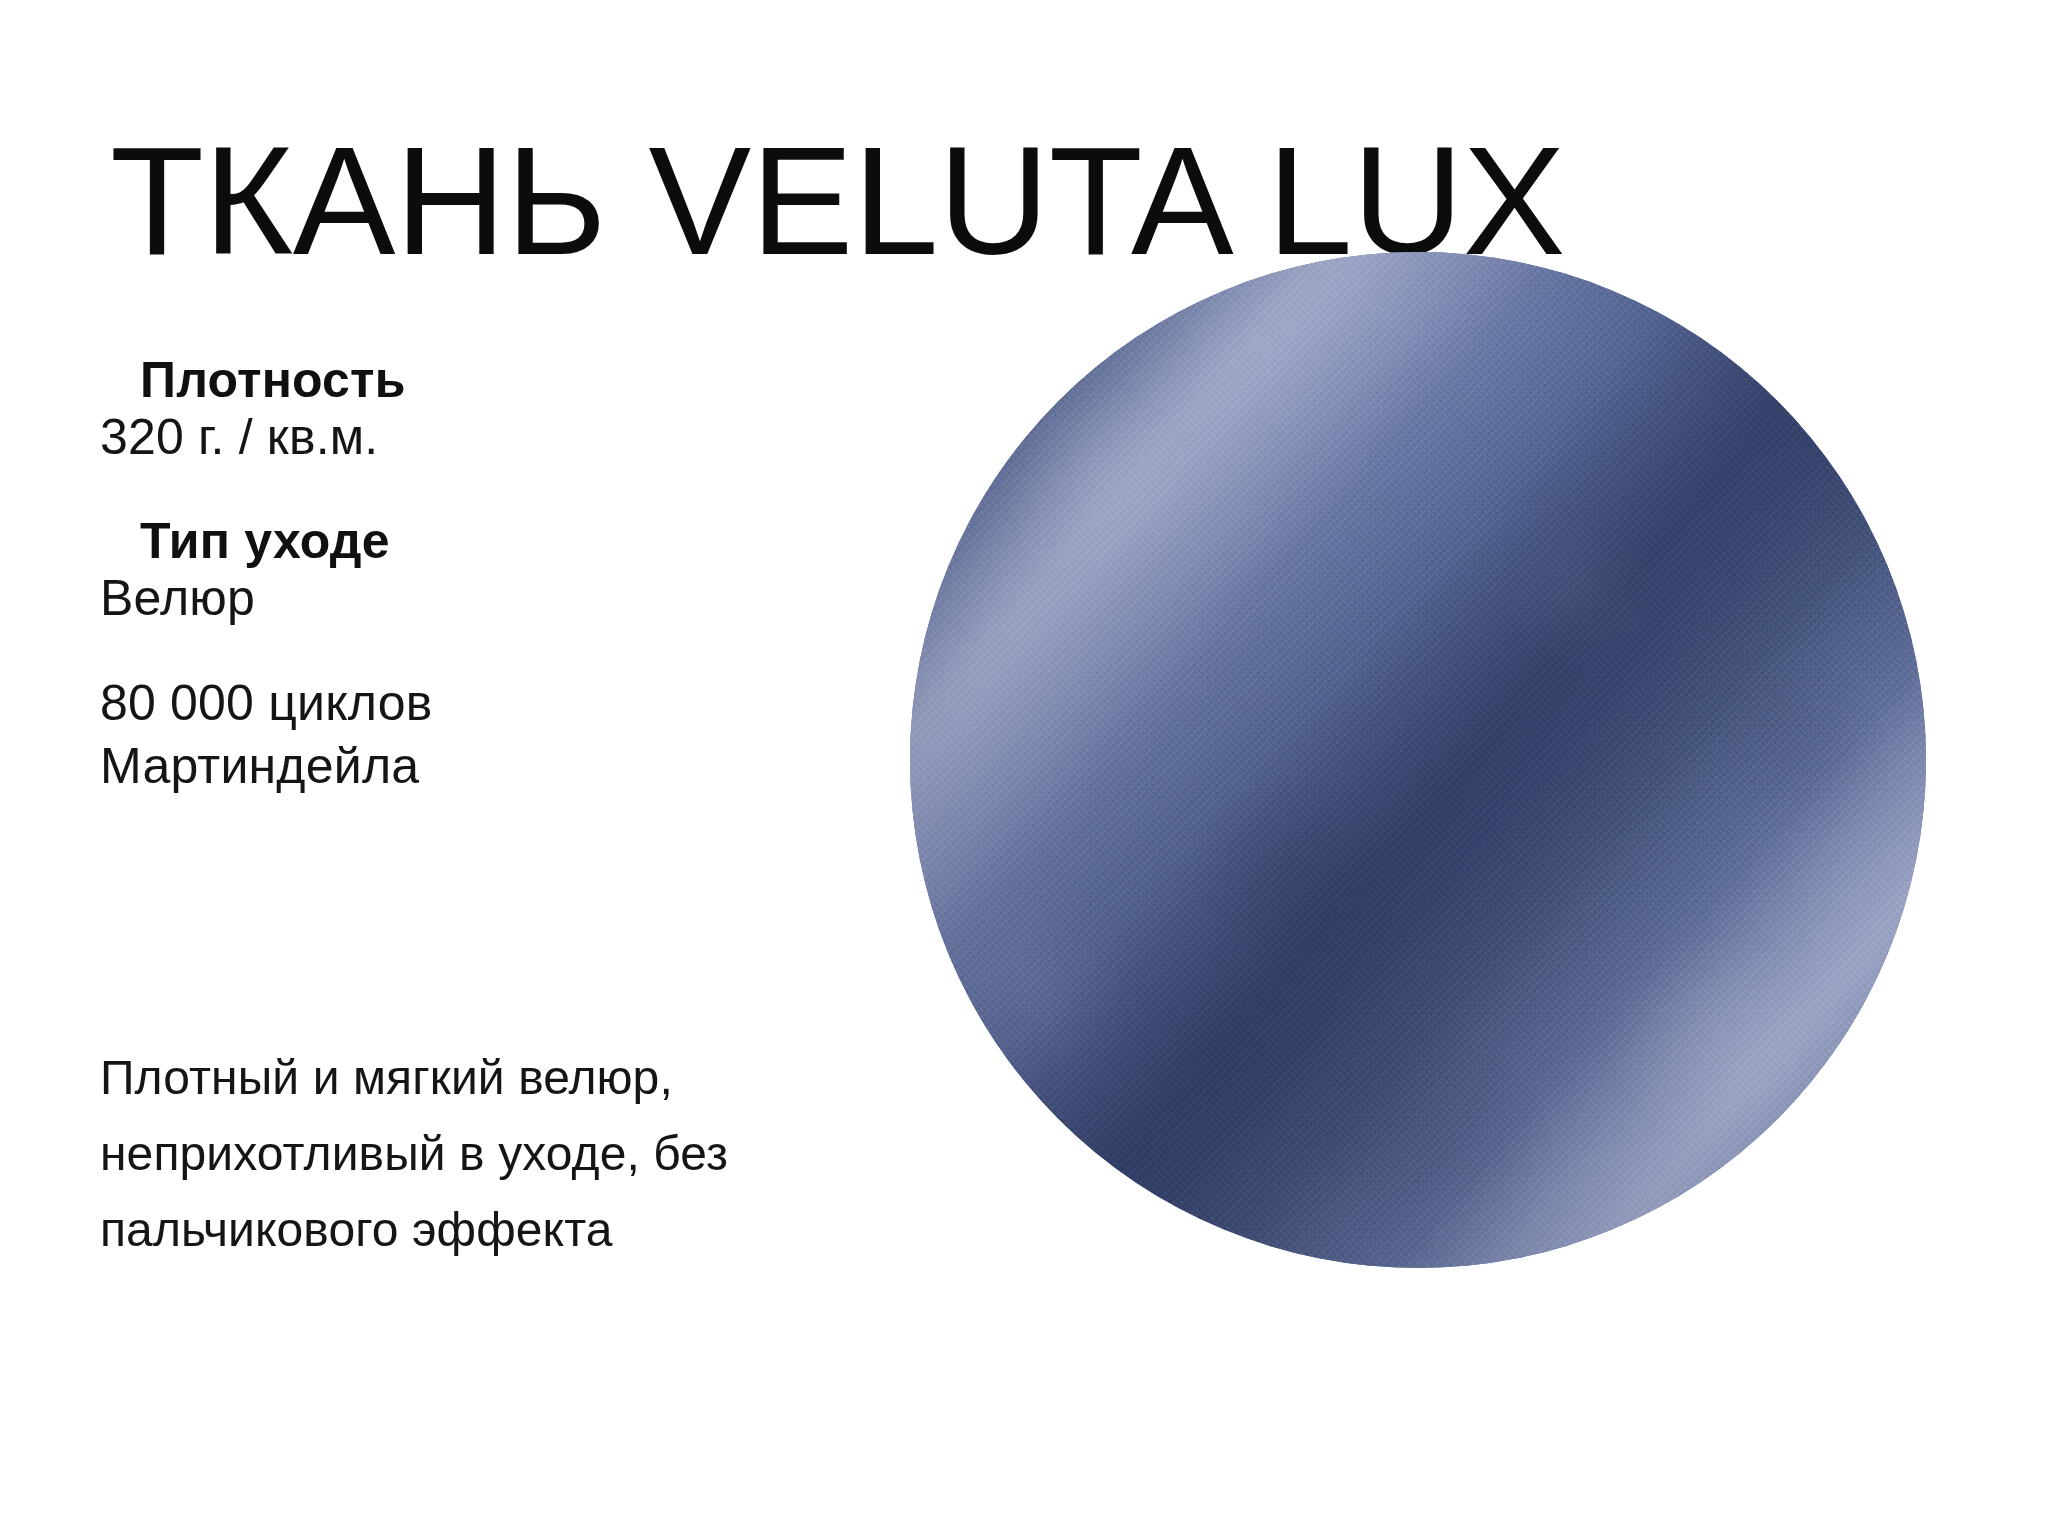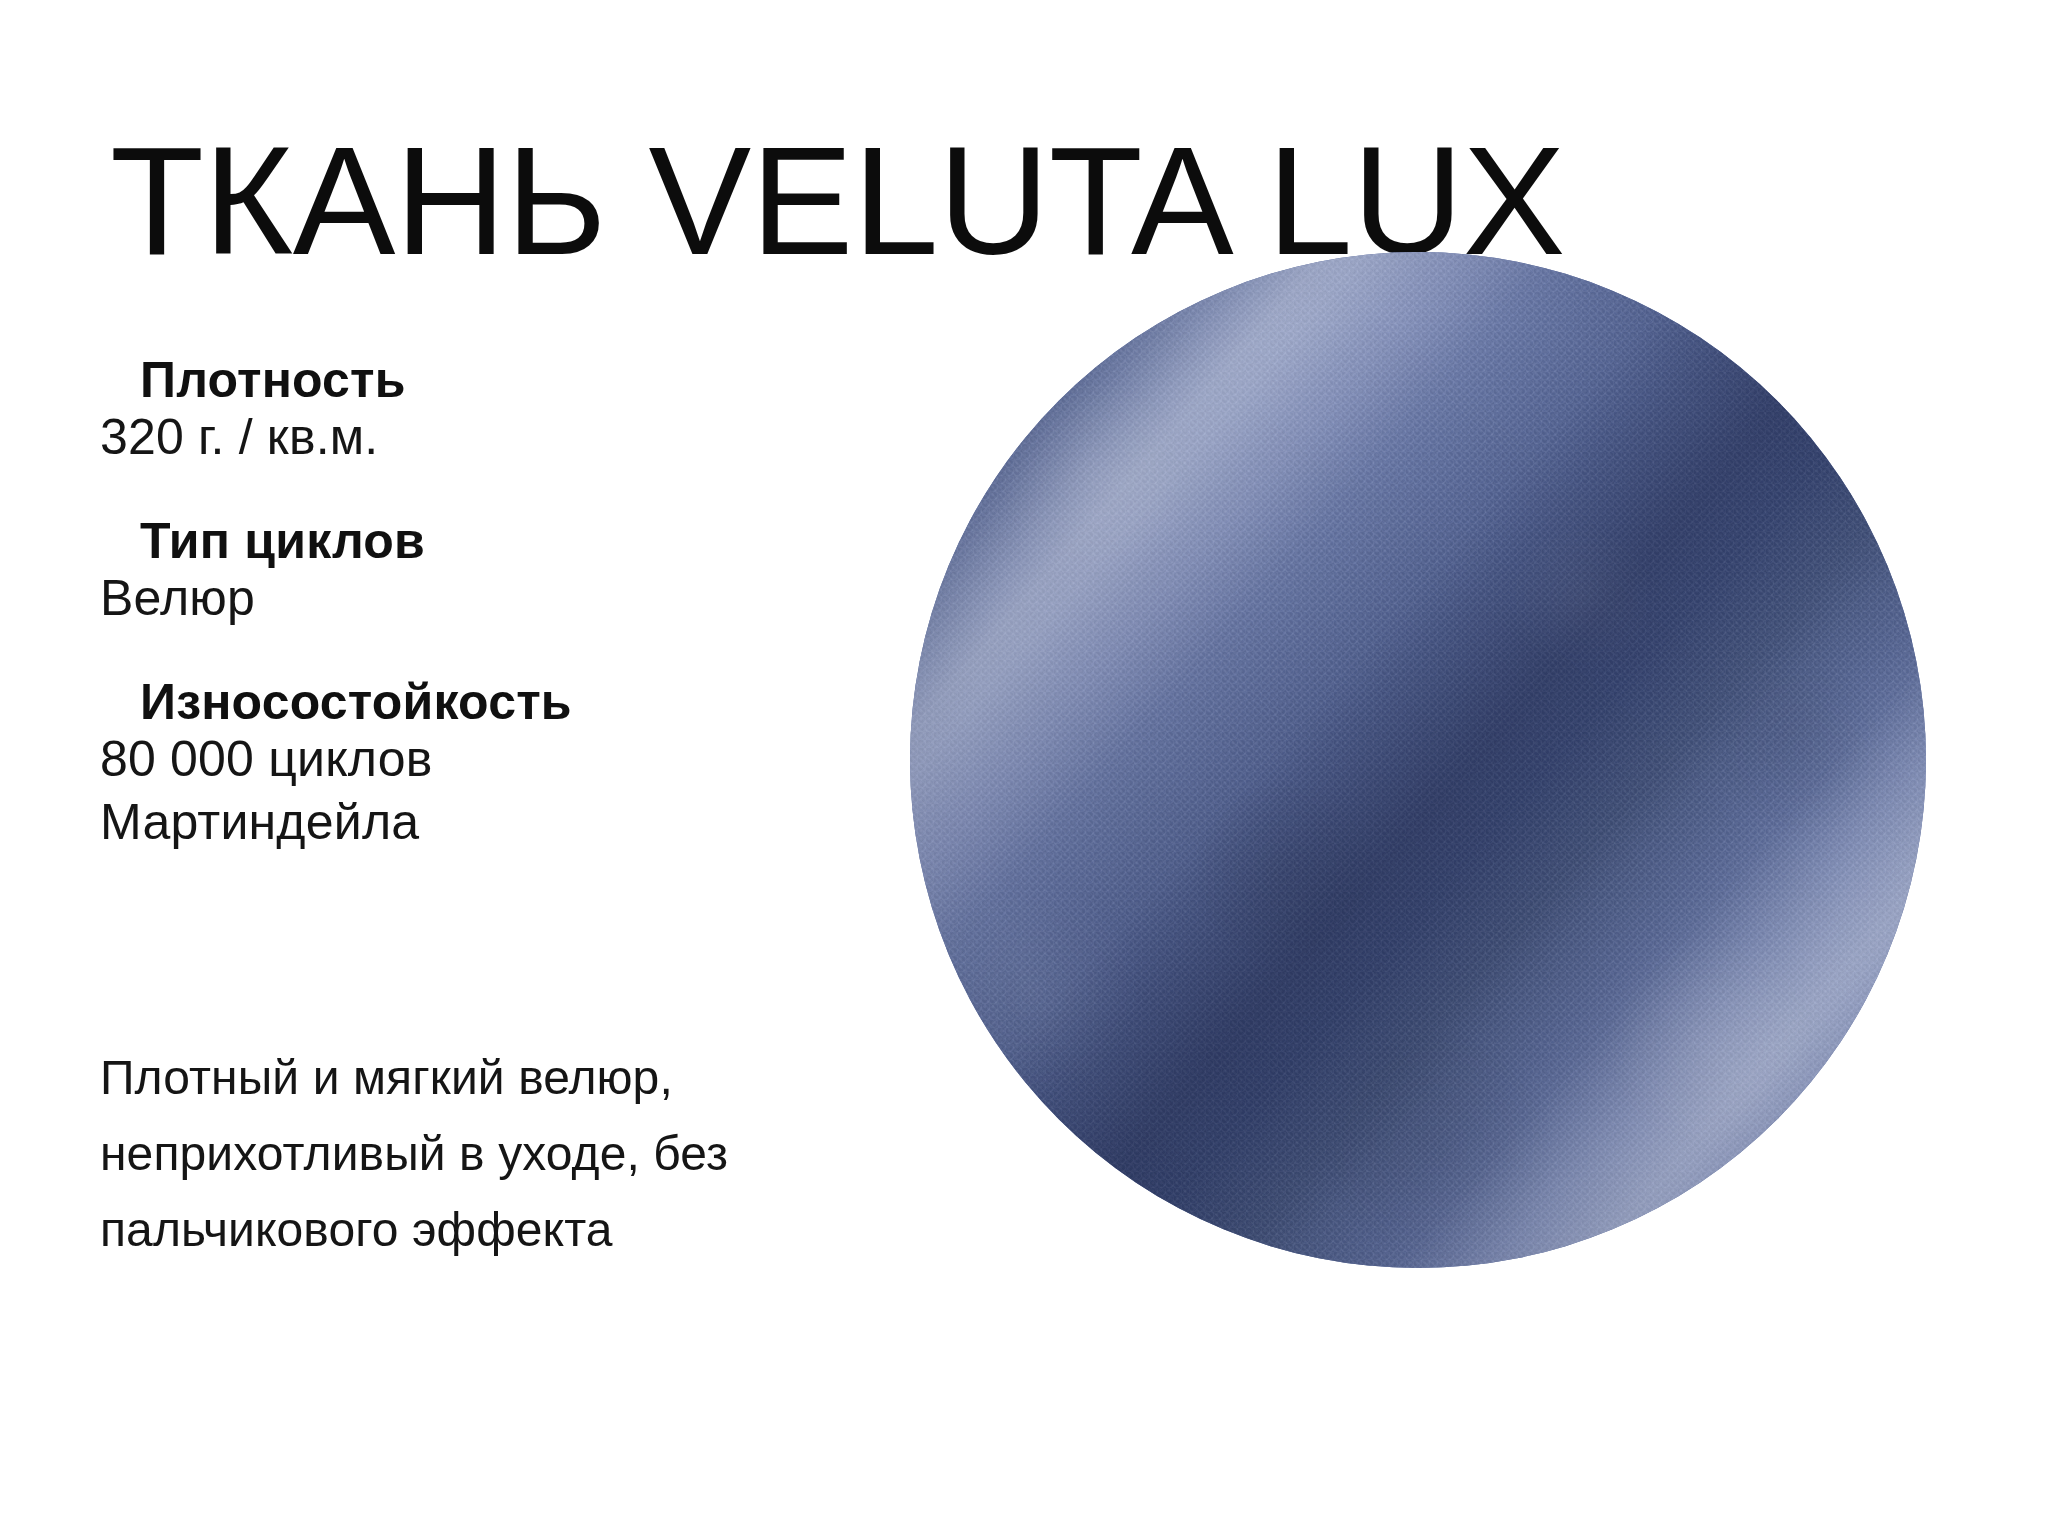--- a/index.html
+++ b/index.html
@@ -211,26 +211,25 @@
   <h1 id="title">ТКАНЬ VELUTA LUX</h1>
 
   <div id="specs">
 
     <div class="spec-block">
       <div class="spec-label">Плотность</div>
       <div class="spec-value">320 г. / кв.м.</div>
     </div>
 
     <div class="spec-block">
-      <div class="spec-label">Тип циклов</div>
+      <div class="spec-label">Тип уходе</div>
       <div class="spec-value">Велюр</div>
     </div>
 
     <div class="spec-block">
-      <div class="spec-label">Износостойкость</div>
       <div class="spec-value">80 000 циклов</div>
       <div class="spec-value second-line">Мартиндейла</div>
     </div>
 
   </div>
 
   <p id="description">Плотный и мягкий велюр, неприхотливый в уходе, без пальчикового эффекта</p>
 
   <div id="swatch">
     <div class="layer band-base"></div>

